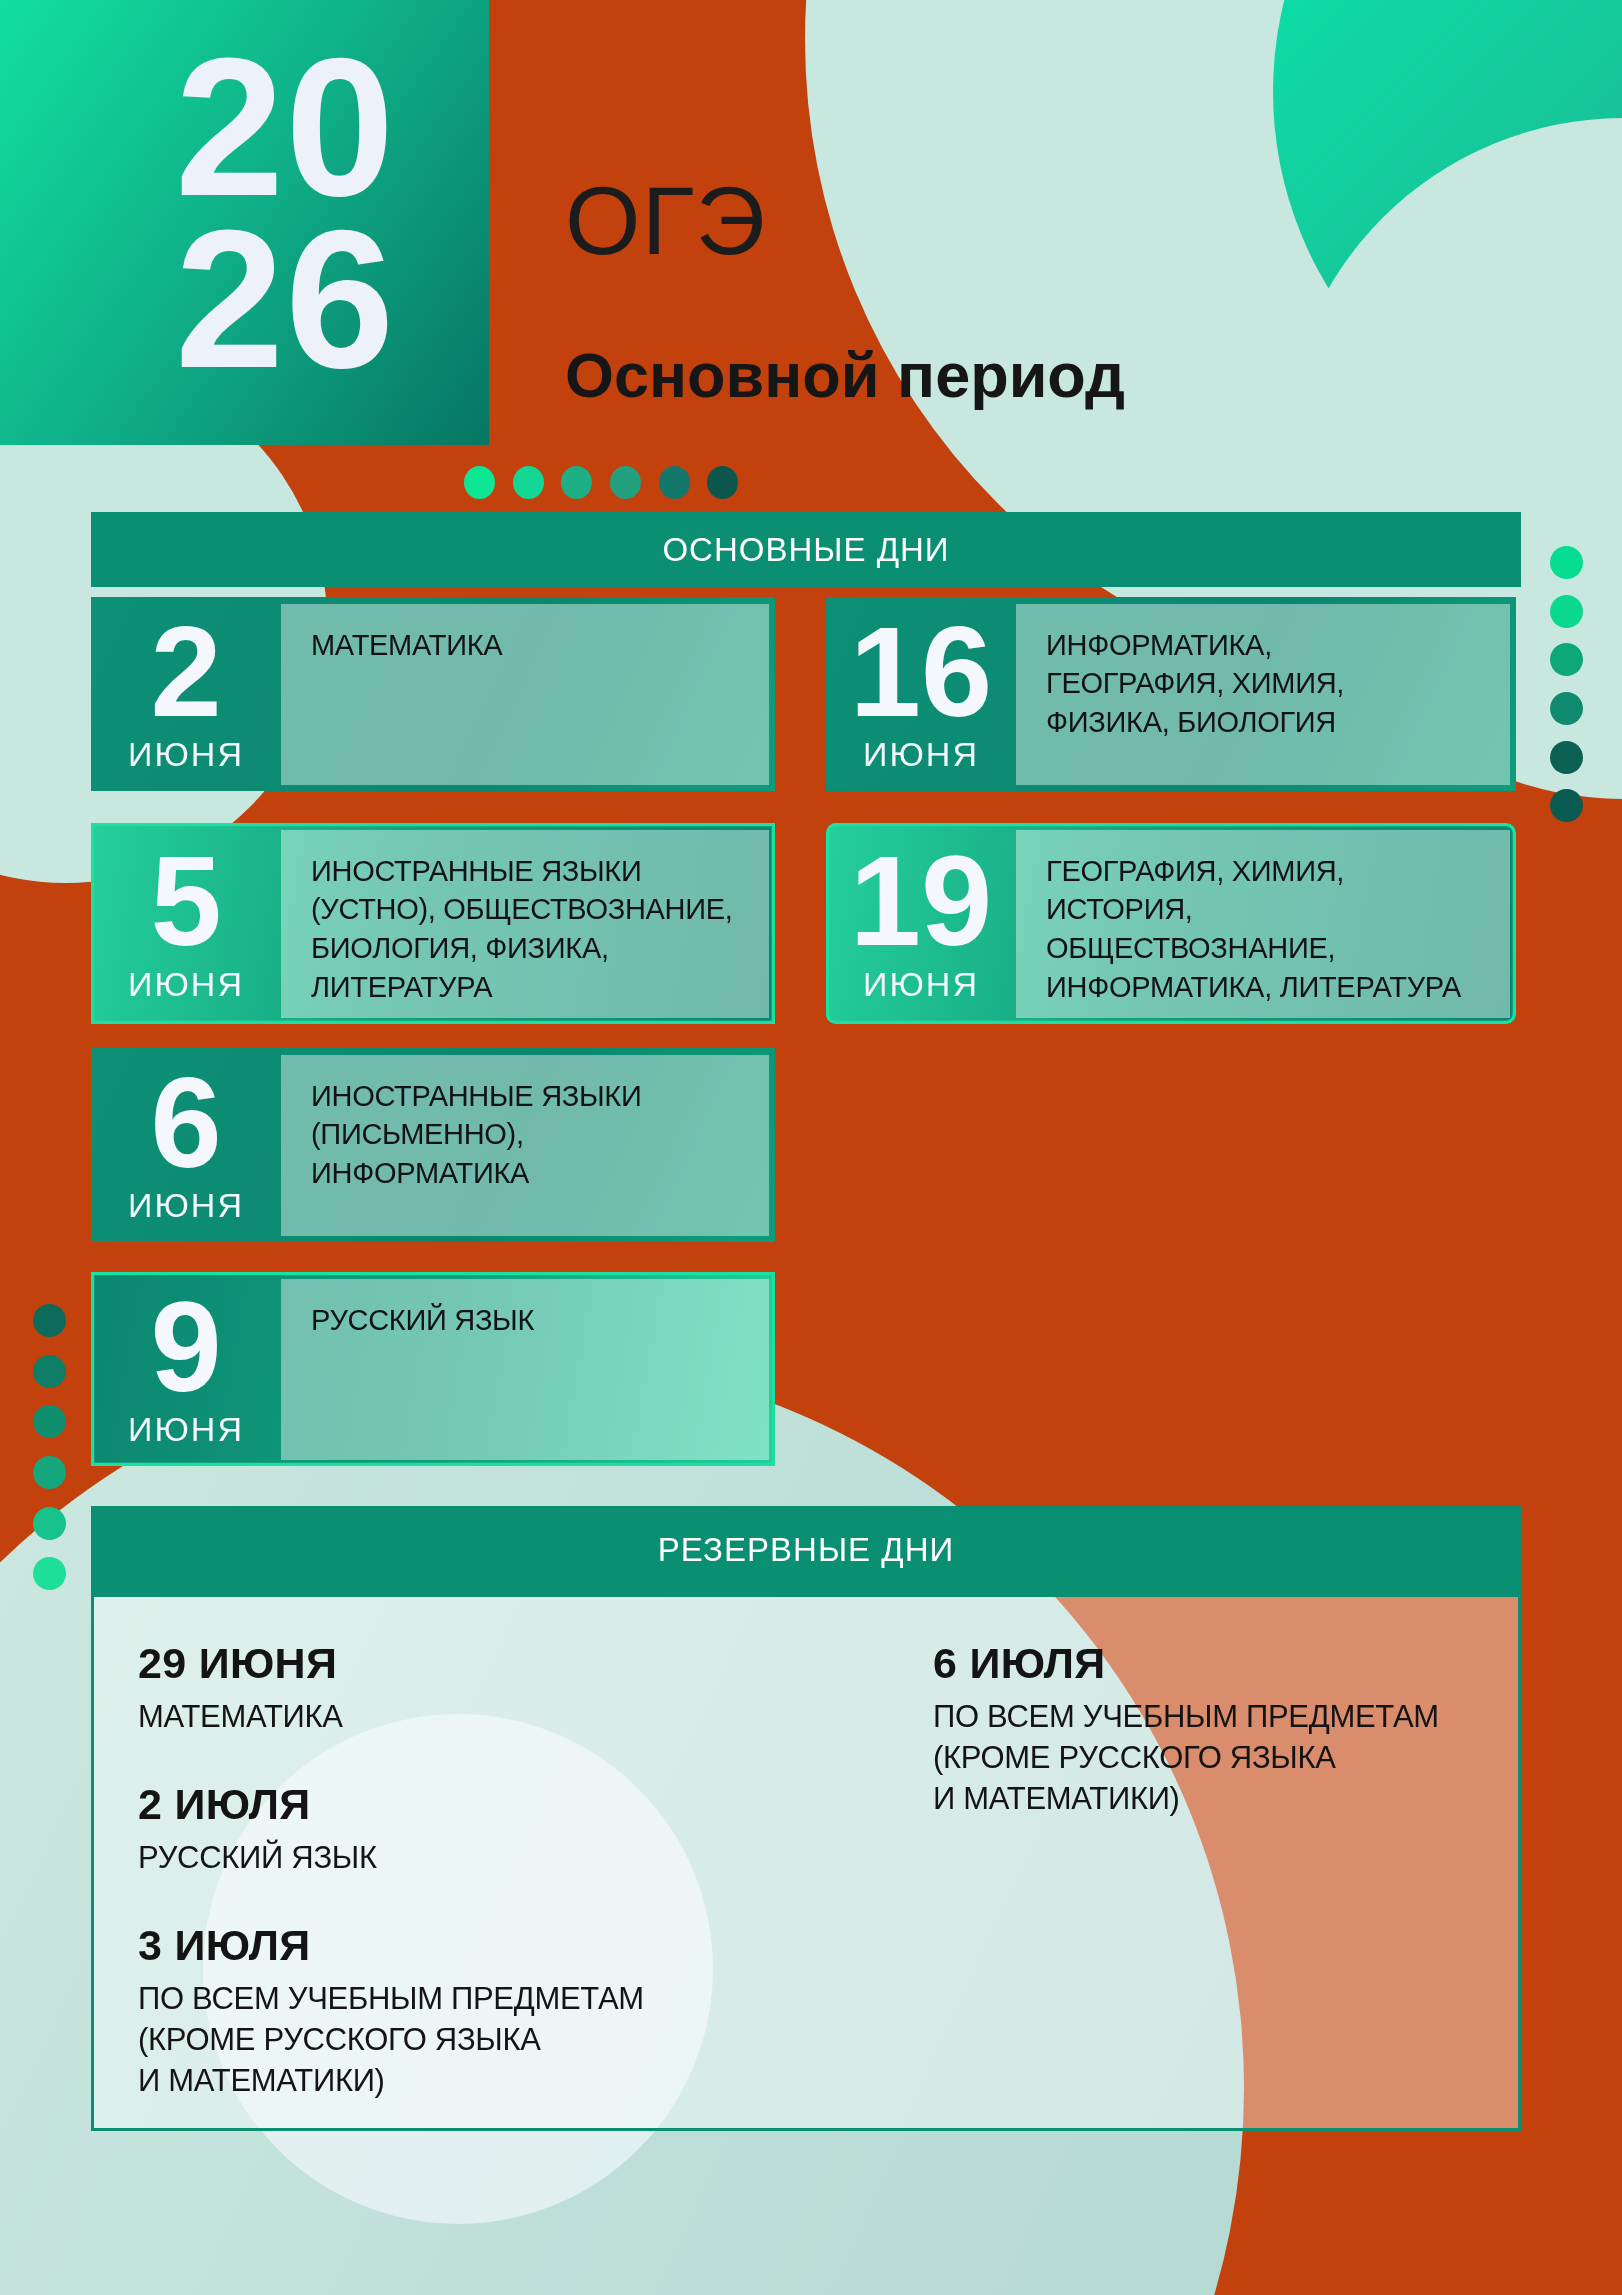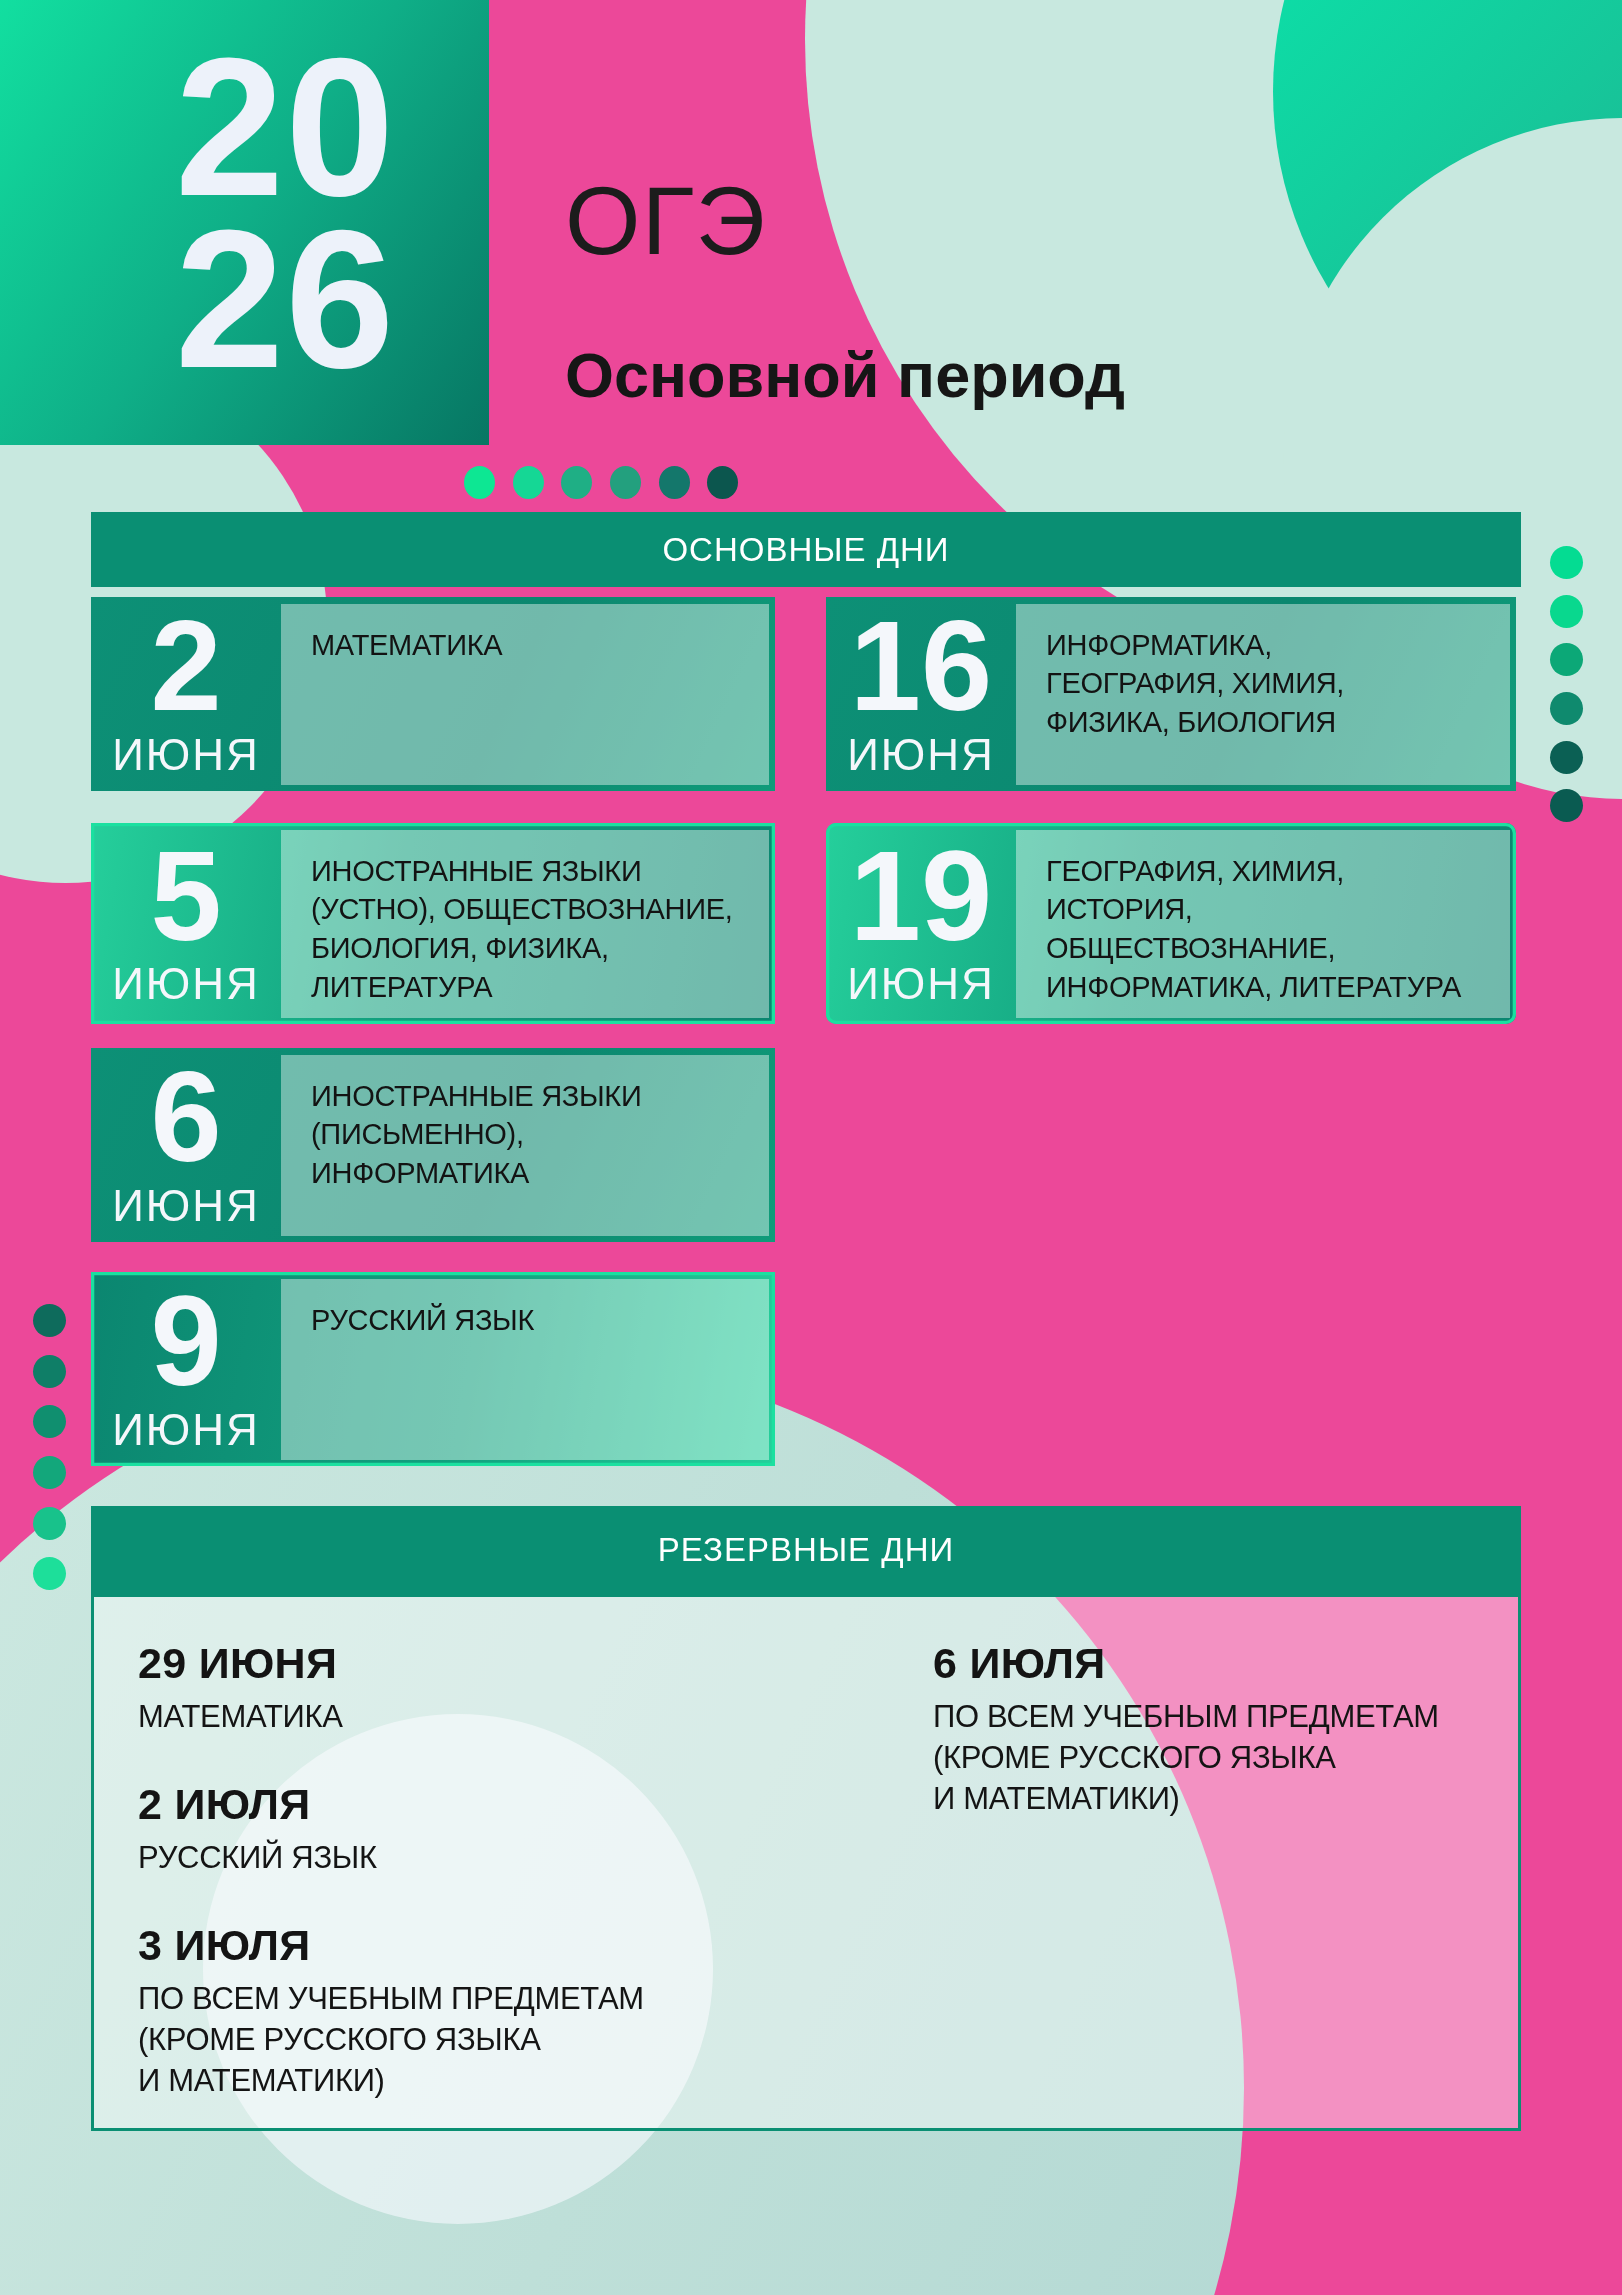--- a/index.html
+++ b/index.html
@@ -1,18 +1,18 @@
 <!DOCTYPE html>
 <html style="font-size:10.5px"><head>
 <meta charset="utf-8">
 <style>
   html,body { margin:0; padding:0; background:#c9ccd4; }
   .page {
     position:relative; width:1623px; height:2295px; overflow:hidden;
-    background:#ec4899; font-family:"Liberation Sans", sans-serif;
+    background:#c2410c; font-family:"Liberation Sans", sans-serif;
   }
   
   .circle { position:absolute; border-radius:50%; }
   .c-mint-hero   { left:805px; top:-615px;  width:1309px; height:1309px; background:#c8e8df; }
   .c-green-tr    { left:1273px; top:-285px;  width:753px; height:753px;
                    background:linear-gradient(135deg,#09e7ac 5%,#16c79a 45%,#2a968a 95%); }
   .c-mint-right  { left:1283px; top:118px;   width:681px; height:681px; background:#c8e8df; }
   .c-mint-left   { left:-196px; top:360px;   width:523px;  height:523px;  background:#c8e8df; }
   .c-mint-upper  { left:288px;  top:1374px;  width:576px;  height:576px;  background:#c5e5dc; }
   .c-mint-big    { left:-222px; top:1355px;  width:1466px; height:1466px;
@@ -45,21 +45,21 @@
   
   .card { position:absolute; height:194px;
           background:linear-gradient(115deg,#0d9076 0%,#0b876f 60%,#0f9c7a 100%); }
   .card.grad  { background:linear-gradient(100deg,#25cf9b 0%,#12a07e 45%,#0b8670 100%);
                 box-shadow:inset 0 0 0 3.3px #1be0a0; }
   .card.grad-r{ background:linear-gradient(280deg,#25cf9b 0%,#12a07e 45%,#0b8670 100%);
                 box-shadow:inset 0 0 0 3.3px #1be0a0; }
   .card .date { position:absolute; left:0; top:0; width:190px; height:100%;
                 display:flex; flex-direction:column; align-items:center; justify-content:center; }
   .card .day   { color:#f4f7fb; font-size:128px; font-weight:bold; line-height:0.9; }
-  .card .month { color:#f4f7fb; font-size:44px; font-weight:400; letter-spacing:2px; margin-top:6.5px; }
+  .card .month { color:#f4f7fb; font-size:34px; font-weight:400; letter-spacing:2px; margin-top:6.5px; }
   .card .panel { position:absolute; left:190px; top:6.5px; right:6.5px; bottom:6.5px;
                  background:rgba(255,255,255,0.42); }
   .card .subjects { padding:22px 26px 0 30px; color:#131313; font-size:29px;
                     line-height:1.34; letter-spacing:-0.3px; white-space:pre-line; }
   #card-2  { left:91px;  top:597px;  width:684px; }
   #card-16 { left:826px; top:597px;  width:690px; }
   #card-5  { left:91px;  top:823px; width:684px; height:201px; }
   #card-19 { left:826px; top:823px; width:690px; height:201px;border-radius:10px; }
   #card-6  { left:91px;  top:1048px; width:684px; }
   #card-9  { left:91px;  top:1272px; width:684px; }

